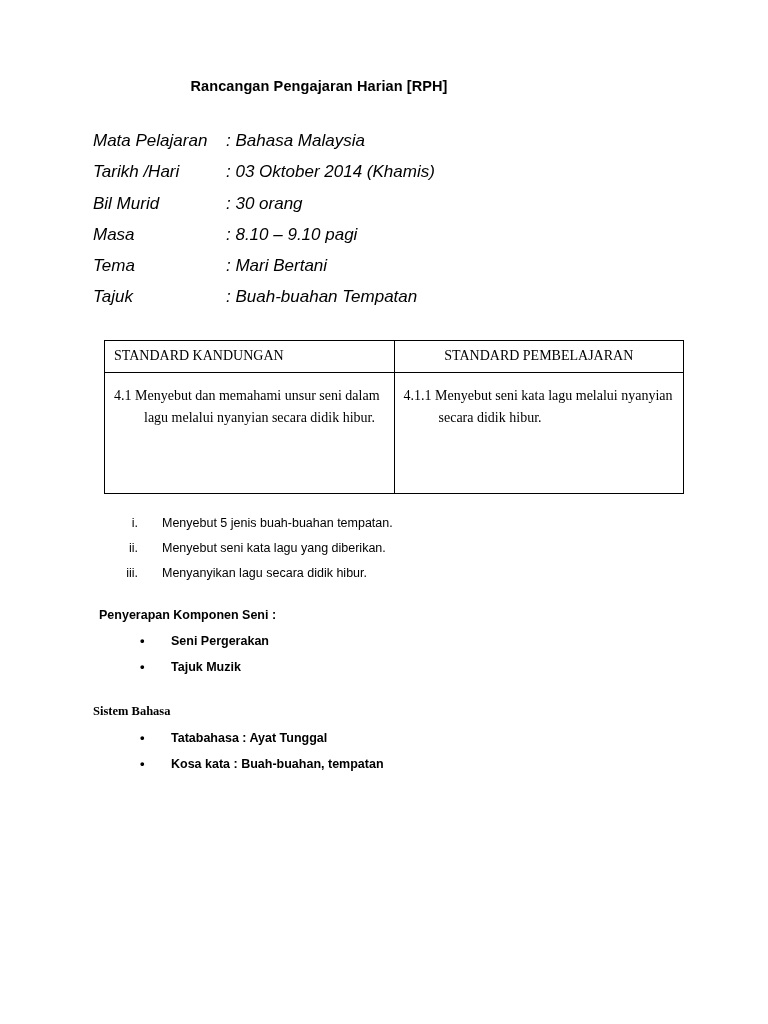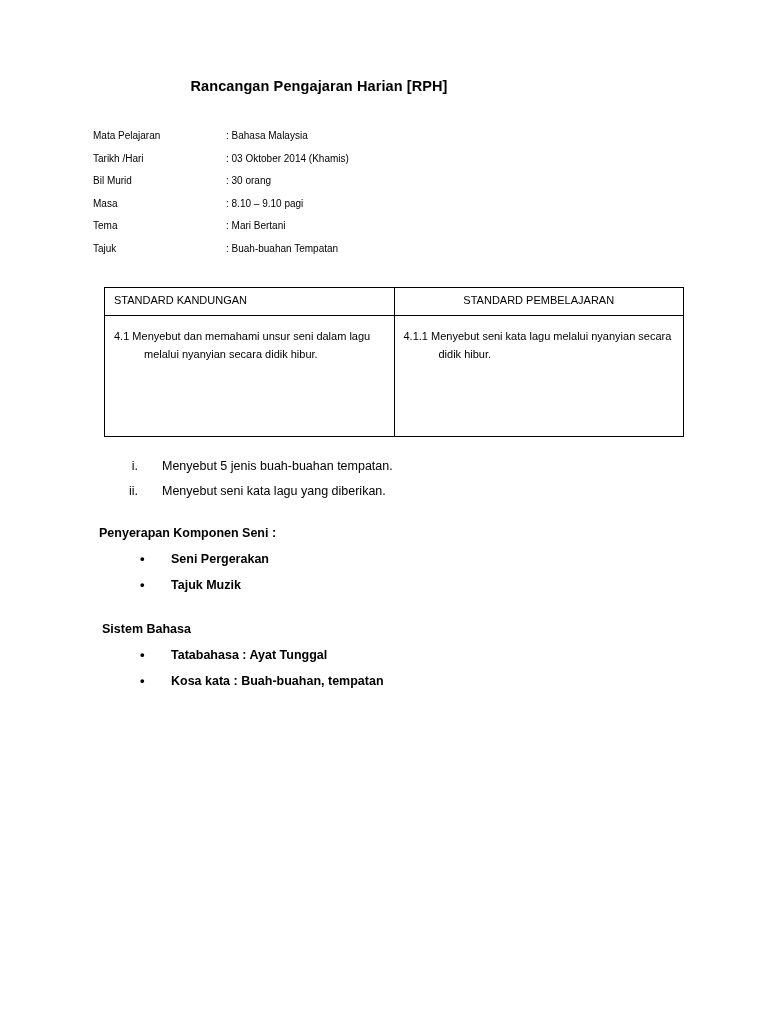--- a/index.html
+++ b/index.html
@@ -30,40 +30,42 @@
     margin: 0 0 36px 0;
     letter-spacing: 0.1px;
   }
   .meta-table {
     border-collapse: collapse;
     margin: 0 0 0 1px;
   }
   .meta-table td {
     padding: 0 0 10px 0;
     vertical-align: top;
-    font-size: 10px;
+    font-size: 17px;
     line-height: 1.25;
     white-space: nowrap;
+    font-style: italic;
   }
   .meta-label {
     width: 133px;
   }
   .std-table {
     border-collapse: collapse;
     width: 580px;
     margin: 22px 0 0 12px;
     table-layout: fixed;
   }
   .std-table th,
   .std-table td {
     border: 1px solid #000000;
     vertical-align: top;
     font-weight: normal;
-    font-size: 11px;
+    font-size: 14px;
     line-height: 1.6;
+    font-family: Liberation Serif, serif;
   }
   .std-table th {
     text-align: center;
     padding: 4px 6px 5px 6px;
     height: 18px;
   }
   .std-table th.left-head {
     text-align: left;
     padding-left: 9px;
   }
@@ -105,22 +107,23 @@
   }
   .obj-list .txt {
     padding-left: 24px;
   }
   .section-head {
     font-weight: bold;
     font-size: 12.5px;
     margin: 28px 0 0 7px;
   }
   .section-head.tight {
-    margin-left: 10px;
+    margin-left: 1px;
     margin-top: 30px;
+    font-family: Liberation Serif, serif;
   }
   .bullets {
     margin: 12px 0 0 0;
     padding: 0 0 0 48px;
     list-style: none;
     font-weight: bold;
   }
   .bullets li {
     position: relative;
     margin-bottom: 12px;
@@ -193,20 +196,24 @@
 
   <ul class="obj-list">
     <li>
       <span class="num">i.</span>
       <span class="txt">Menyebut 5 jenis buah-buahan tempatan.</span>
     </li>
     <li>
       <span class="num">ii.</span>
       <span class="txt">Menyebut seni kata lagu yang diberikan.</span>
     </li>
+    <li>
+      <span class="num">iii.</span>
+      <span class="txt">Menyanyikan lagu secara didik hibur.</span>
+    </li>
   </ul>
 
   <div class="section-head">Penyerapan Komponen Seni :</div>
   <ul class="bullets">
     <li>Seni Pergerakan</li>
     <li>Tajuk Muzik</li>
   </ul>
 
   <div class="section-head tight">Sistem Bahasa</div>
   <ul class="bullets">

